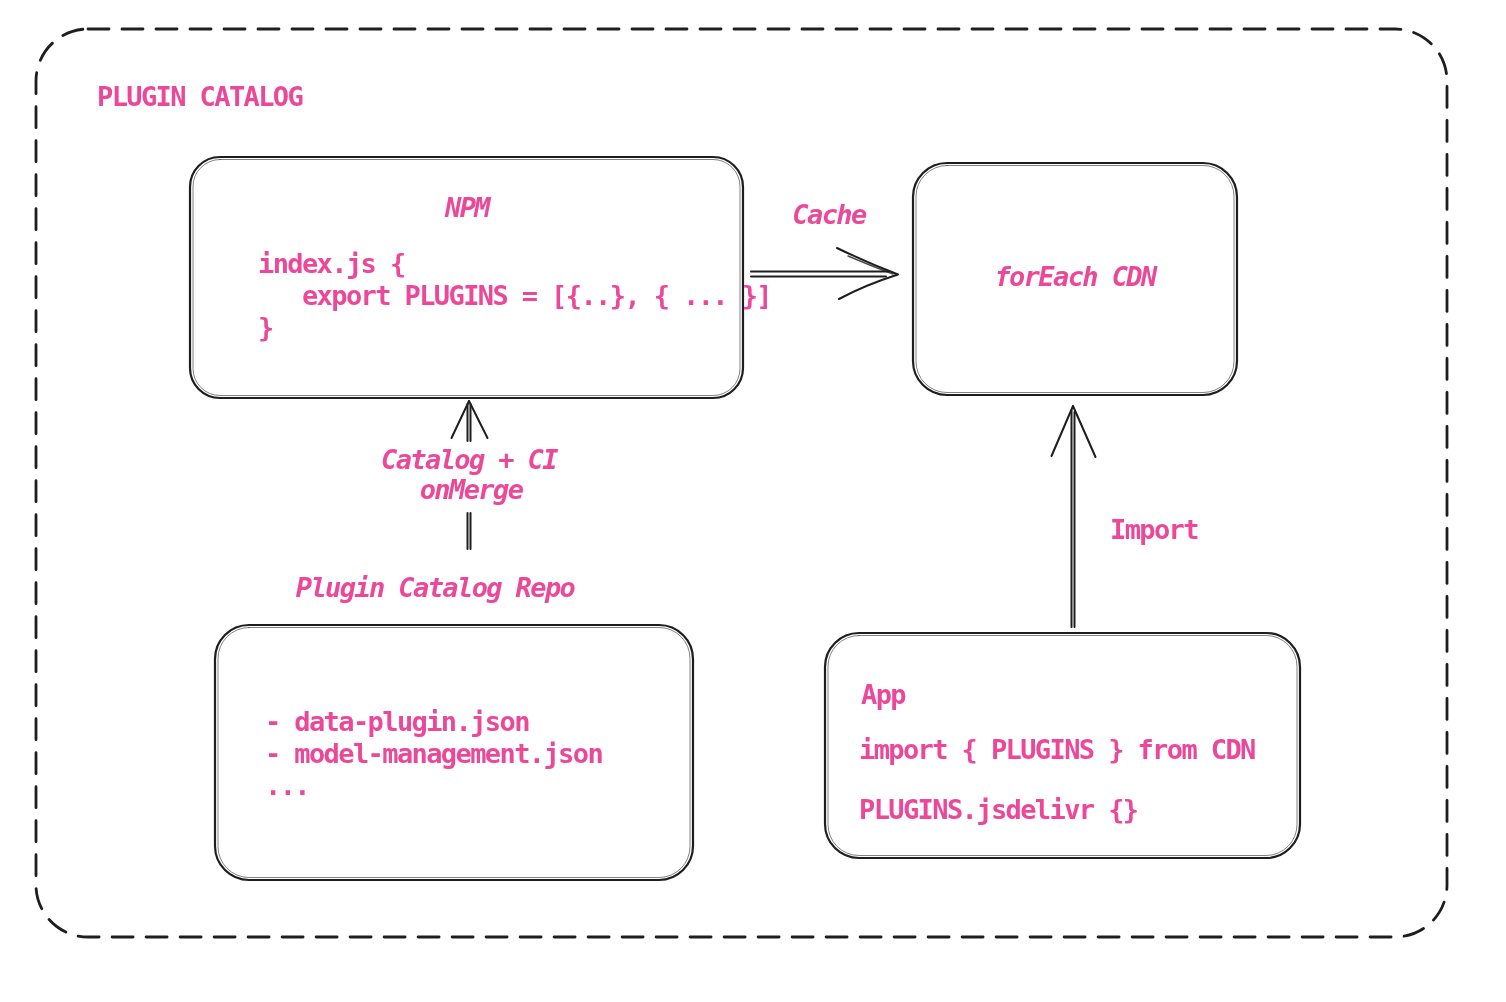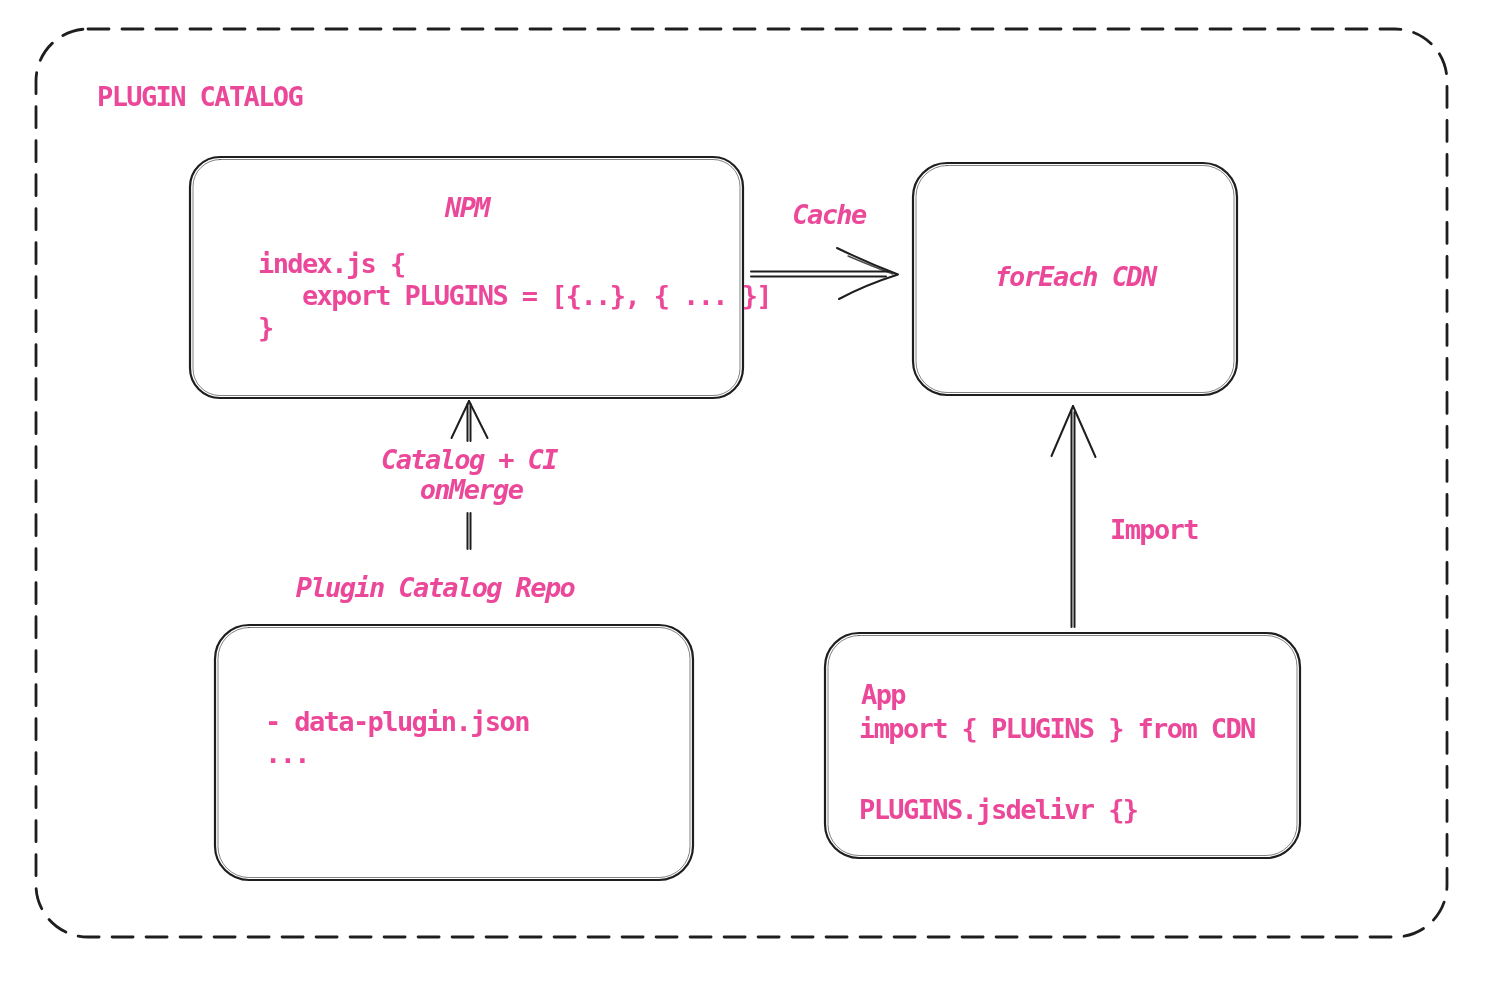--- a/index.html
+++ b/index.html
@@ -119,22 +119,23 @@
   <div class="lbl centered" style="left:829px; top:200px;">Cache</div>
 
   <div class="lbl centered" style="left:1075px; top:262px;">forEach CDN</div>
 
   <div class="lbl centered" style="left:469px; top:445px;">Catalog + CI</div>
   <div class="lbl centered" style="left:471px; top:475px;">onMerge</div>
 
   <div class="lbl centered" style="left:435px; top:565px;margin-top:8px;">Plugin Catalog Repo</div>
   <div class="codeblock" style="left:225px; top:706px;">
     <div class="code-line">- data-plugin.json</div>
+    <div class="code-line">- model-management.json</div>
     <div class="code-line">...</div>
   </div>
 
   <div class="lbl" style="left:1110px; top:515px;">Import</div>
 
   <div class="lbl" style="left:861px; top:680px;">App</div>
-  <div class="lbl" style="left:859px; top:714px;text-align:right;">import { PLUGINS } from CDN</div>
+  <div class="lbl" style="left:859px; top:735px;text-align:right;">import { PLUGINS } from CDN</div>
   <div class="lbl" style="left:859px; top:795px;">PLUGINS.jsdelivr {}</div>
 
 </div>
 
 </body></html>

